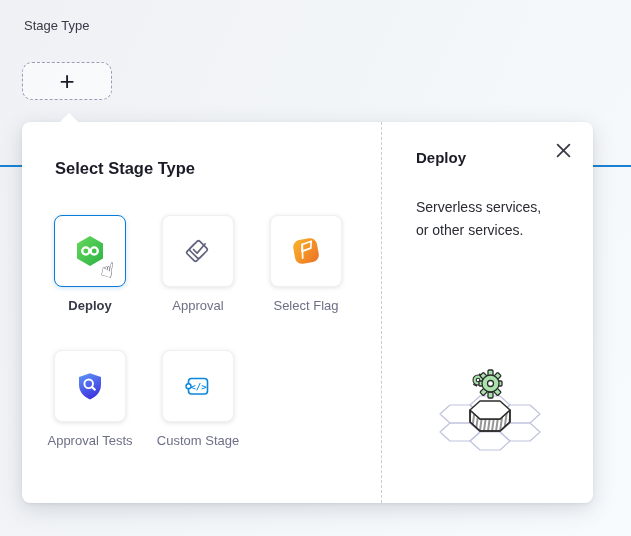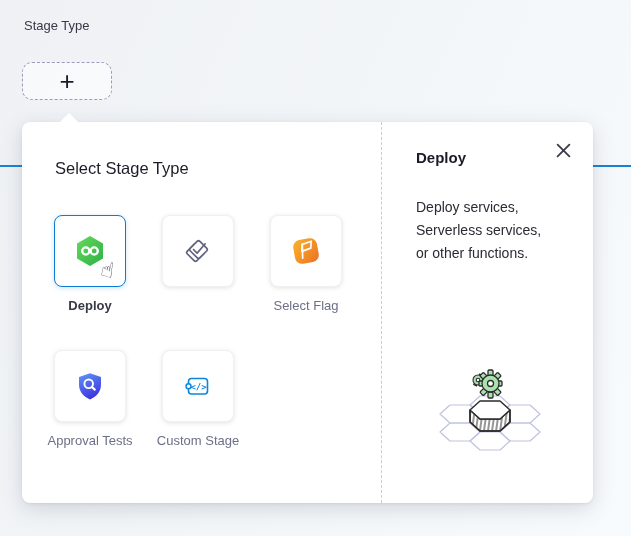--- a/index.html
+++ b/index.html
@@ -38,21 +38,21 @@
   }
   .popover-caret {
     position: absolute; left: 38px; top: -9px;
     width: 0; height: 0;
     border-left: 9px solid transparent;
     border-right: 9px solid transparent;
     border-bottom: 9px solid #ffffff;
   }
   .popover-title {
     position: absolute; left: 33px; top: 37px;
-    font-size: 16.5px; font-weight: 400; color: #1c1c28;
+    font-size: 16.5px; font-weight: 700; color: #1c1c28;
   }
   .cards-grid {
     position: absolute; left: 32px; top: 93px;
     display: grid;
     grid-template-columns: repeat(3, 72px);
     grid-auto-rows: 135px;
     column-gap: 36px;
   }
   .cell { position: relative; width: 72px; }
   .stage-card {
@@ -141,20 +141,21 @@
     <div class="cell">
       <div class="stage-card">
         <svg width="34" height="34" viewBox="0 0 34 34">
           <g stroke="#62647f" stroke-width="1.7" stroke-linecap="round" stroke-linejoin="round">
             <rect x="7.8" y="11.8" width="13.5" height="13.5" rx="2" transform="rotate(45 14.5 18.5)" fill="none"></rect>
             <rect x="10.8" y="8.8" width="13.5" height="13.5" rx="2" transform="rotate(45 17.5 15.5)" fill="#ffffff"></rect>
             <path d="M12.5 15.5 l3.6 3.6 L24.2 9.8" fill="none"></path>
           </g>
         </svg>
       </div>
+      <div class="card-label">Approval</div>
     </div>
 
     <div class="cell">
       <div class="stage-card">
         <svg width="36" height="36" viewBox="0 0 36 36">
           <defs>
             <linearGradient id="gOrange" x1="0" y1="0" x2="1" y2="1">
               <stop offset="0" stop-color="#f9b42b"></stop>
                 <stop offset="1" stop-color="#ec7124"></stop>
             </linearGradient>
@@ -202,23 +203,22 @@
   </div>
 
   <div class="detail-pane">
     <button class="close-btn">
       <svg width="15" height="15" viewBox="0 0 14 14">
         <path d="M1.5 1.5 L12.5 12.5 M12.5 1.5 L1.5 12.5" stroke="#3c3d49" stroke-width="1.7" stroke-linecap="round"></path>
       </svg>
     </button>
     <div class="detail-title">Deploy</div>
     <div class="detail-desc">
-      <div>Deploy services,</div>
       <div>Serverless services,</div>
-      <div>or other functions.</div>
+      <div>or other services.</div>
     </div>
 
     <svg class="illus" width="130" height="92" viewBox="0 0 130 92">
       <defs>
         <pattern id="hatch" width="4" height="10" patternUnits="userSpaceOnUse" patternTransform="rotate(8)">
           <line x1="1" y1="0" x2="1" y2="10" stroke="#2b2b2b" stroke-width="1"></line>
         </pattern>
       </defs>
 
       <g fill="none" stroke="#bfc3de" stroke-width="1.2" stroke-linejoin="round">

